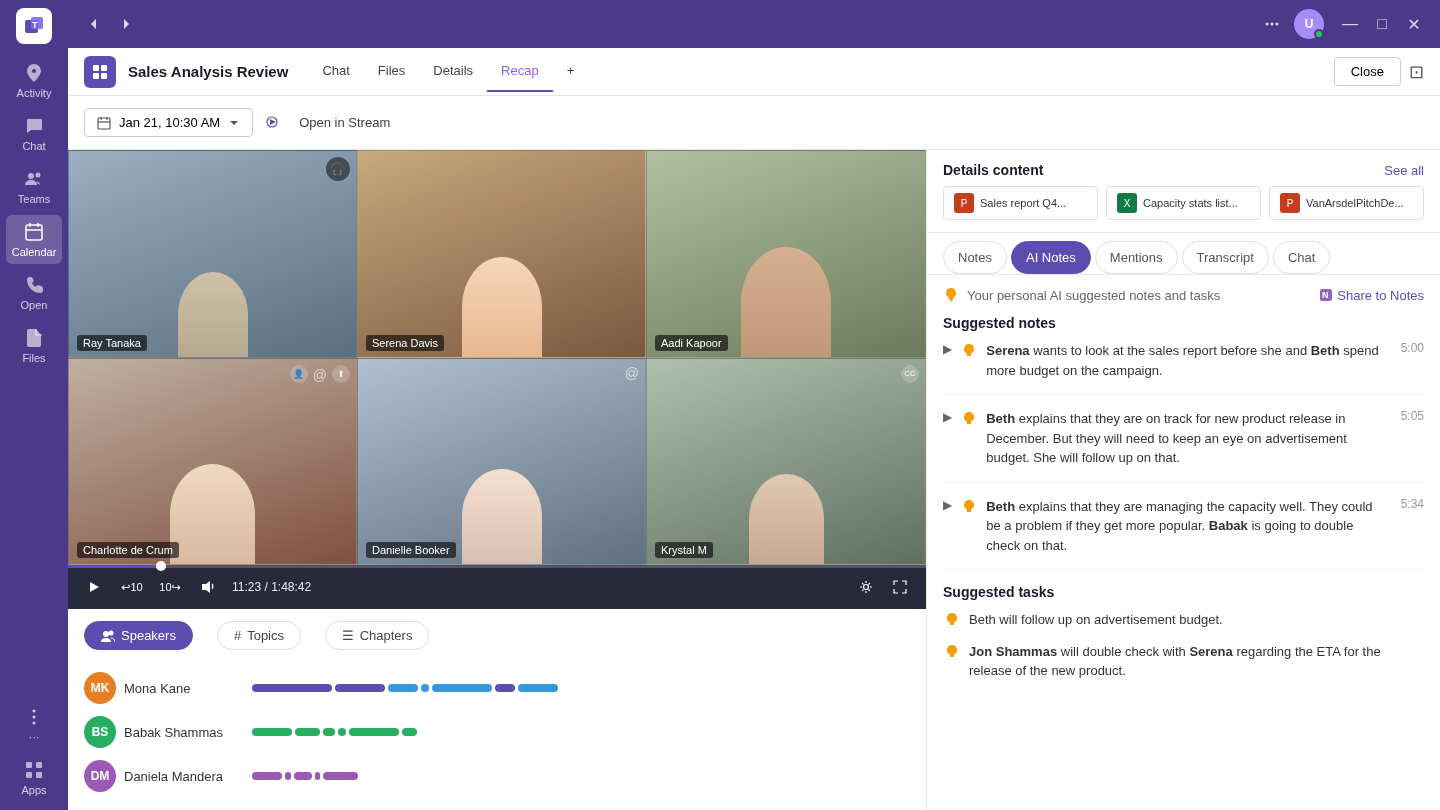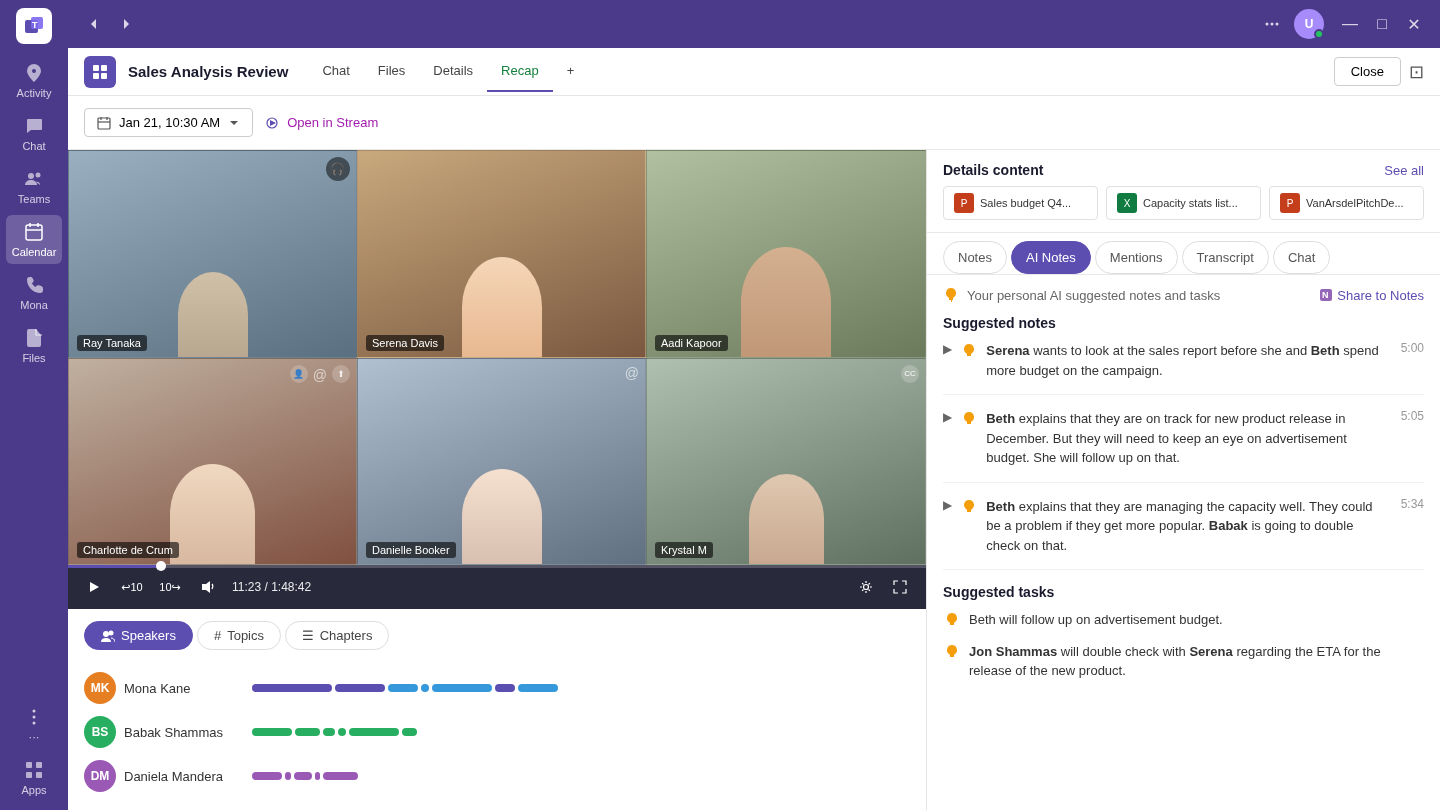--- a/index.html
+++ b/index.html
@@ -101,21 +101,21 @@
       background: #5c4db1; display: flex; align-items: center; justify-content: center;
     }
     .channel-name {
       font-size: 15px; font-weight: 600; color: #1a1a2e;
     }
     .channel-tabs { display: flex; gap: 0; margin-left: 8px; }
     .channel-tab {
       padding: 12px 14px; font-size: 13px; color: #444; cursor: pointer;
       border-bottom: 2px solid transparent; white-space: nowrap;
     }
-    .channel-tab.active { color: #15803d; border-bottom-color: #5c4db1; font-weight: 500; }
+    .channel-tab.active { color: #8b5cf6; border-bottom-color: #5c4db1; font-weight: 500; }
     .channel-header-right { margin-left: auto; display: flex; gap: 8px; }
     .close-btn {
       padding: 6px 16px; border: 1px solid #ccc; background: white;
       border-radius: 4px; cursor: pointer; font-size: 13px; font-weight: 500;
     }
 
     
     .content {
       flex: 1; display: flex; flex-direction: column; overflow: hidden;
     }
@@ -123,22 +123,22 @@
     .recap-header {
       padding: 12px 16px; display: flex; align-items: center; gap: 12px;
       border-bottom: 1px solid #e8e8e8;
     }
     .date-picker {
       display: flex; align-items: center; gap: 8px;
       border: 1px solid #ccc; border-radius: 4px; padding: 6px 12px;
       cursor: pointer; font-size: 13px; background: white;
     }
     .open-stream {
-      display: flex; align-items: center; gap: 8px;
-      color: #a21caf; cursor: pointer; font-size: 13px;
+      display: flex; gap: 20px;
+      color: #404040; cursor: pointer; font-size: 13px;
     }
 
     
     .split-view { flex: 1; display: flex; overflow: hidden; }
 
     
     .video-area {
       width: 858px; flex-shrink: 0;
       display: flex; flex-direction: column;
       overflow: hidden;
@@ -182,21 +182,21 @@
       width: 10px; height: 10px; border-radius: 50%; background: white;
       transform: translateX(-50%);
     }
     .right-controls { margin-left: auto; display: flex; align-items: center; gap: 6px; }
 
     
     .speakers-area {
       padding: 12px 16px; background: white;
       overflow-y: auto;
     }
-    .filter-tabs { display: flex; gap: 4px; margin-bottom: 16px; }
+    .filter-tabs { display: flex; gap: 24px; margin-bottom: 16px; }
     .filter-tab {
       padding: 6px 16px; border-radius: 20px; font-size: 13px;
       cursor: pointer; border: 1px solid #ddd; background: white; color: #444;
       display: flex; align-items: center; gap: 6px;
     }
     .filter-tab.active {
       background: #5c4db1; color: white; border-color: #5c4db1;
     }
     .speaker-row {
       display: flex; align-items: center; gap: 8px;
@@ -346,21 +346,21 @@
         <line x1="15" y1="2" x2="15" y2="6" stroke="currentColor" stroke-width="1.5"></line>
         <line x1="3" y1="9" x2="19" y2="9" stroke="currentColor" stroke-width="1.5"></line>
       </svg>
     <span>Calendar</span>
   </div>
 
   <div class="sidebar-item">
     <svg viewBox="0 0 22 22" fill="currentColor">
         <path d="M6.5 3C5.1 3 4 4.1 4 5.5c0 7.5 6.1 13.5 13.5 13.5 1.4 0 2.5-1.1 2.5-2.5v-2c0-1.1-.7-2-1.7-2.4l-2.5-.8c-.9-.3-1.9 0-2.5.7l-.8 1c-1.5-.9-2.8-2.2-3.7-3.7l1-.8c.7-.6 1-1.6.7-2.5L9.9 4.7C9.5 3.7 8.6 3 7.5 3H6.5z" opacity="0.8"></path>
       </svg>
-    <span>Mona</span>
+    <span>Open</span>
   </div>
 
   <div class="sidebar-item">
     <svg viewBox="0 0 22 22" fill="currentColor">
         <path d="M13 2H6a2 2 0 0 0-2 2v14a2 2 0 0 0 2 2h10a2 2 0 0 0 2-2V8l-5-6z" opacity="0.8"></path>
         <path d="M13 2v6h6" fill="none" stroke="currentColor" stroke-width="1.2"></path>
       </svg>
     <span>Files</span>
   </div>
 
@@ -641,21 +641,21 @@
       <div class="notes-panel">
 
         <div class="meeting-content-header">
           <span class="meeting-content-title">Details content</span>
           <span class="see-all">See all</span>
         </div>
 
         <div class="content-files">
           <div class="content-file">
             <div class="file-icon ppt">P</div>
-            <span>Sales budget Q4...</span>
+            <span>Sales report Q4...</span>
           </div>
           <div class="content-file">
             <div class="file-icon xlsx">X</div>
             <span>Capacity stats list...</span>
           </div>
           <div class="content-file">
             <div class="file-icon ppt">P</div>
             <span>VanArsdelPitchDe...</span>
           </div>
         </div>

